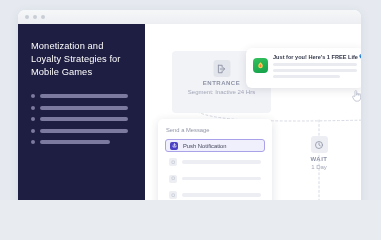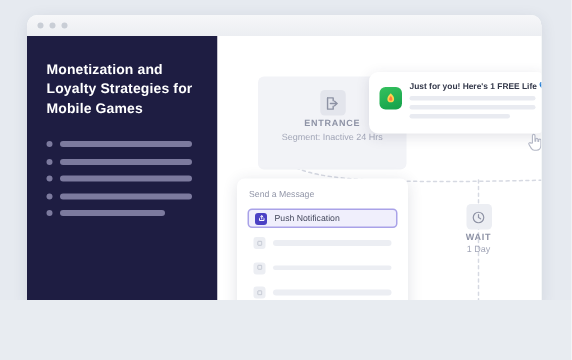--- a/index.html
+++ b/index.html
@@ -72,21 +72,21 @@
     flex: 0 0 127px;
     background: #1e1d42;
     padding: 16px 13px 0 13px;
     box-sizing: border-box;
     position: relative;
   }
   .side-title {
     color: #ffffff;
     font-size: 9.3px;
     line-height: 13px;
-    font-weight: bold;
+    font-weight: normal;
     letter-spacing: 0.1px;
     margin: 0 0 15px 0;
     max-width: 104px;
   }
   .bullet-row {
     display: flex;
     align-items: center;
     gap: 5px;
     margin-bottom: 7.5px;
   }

